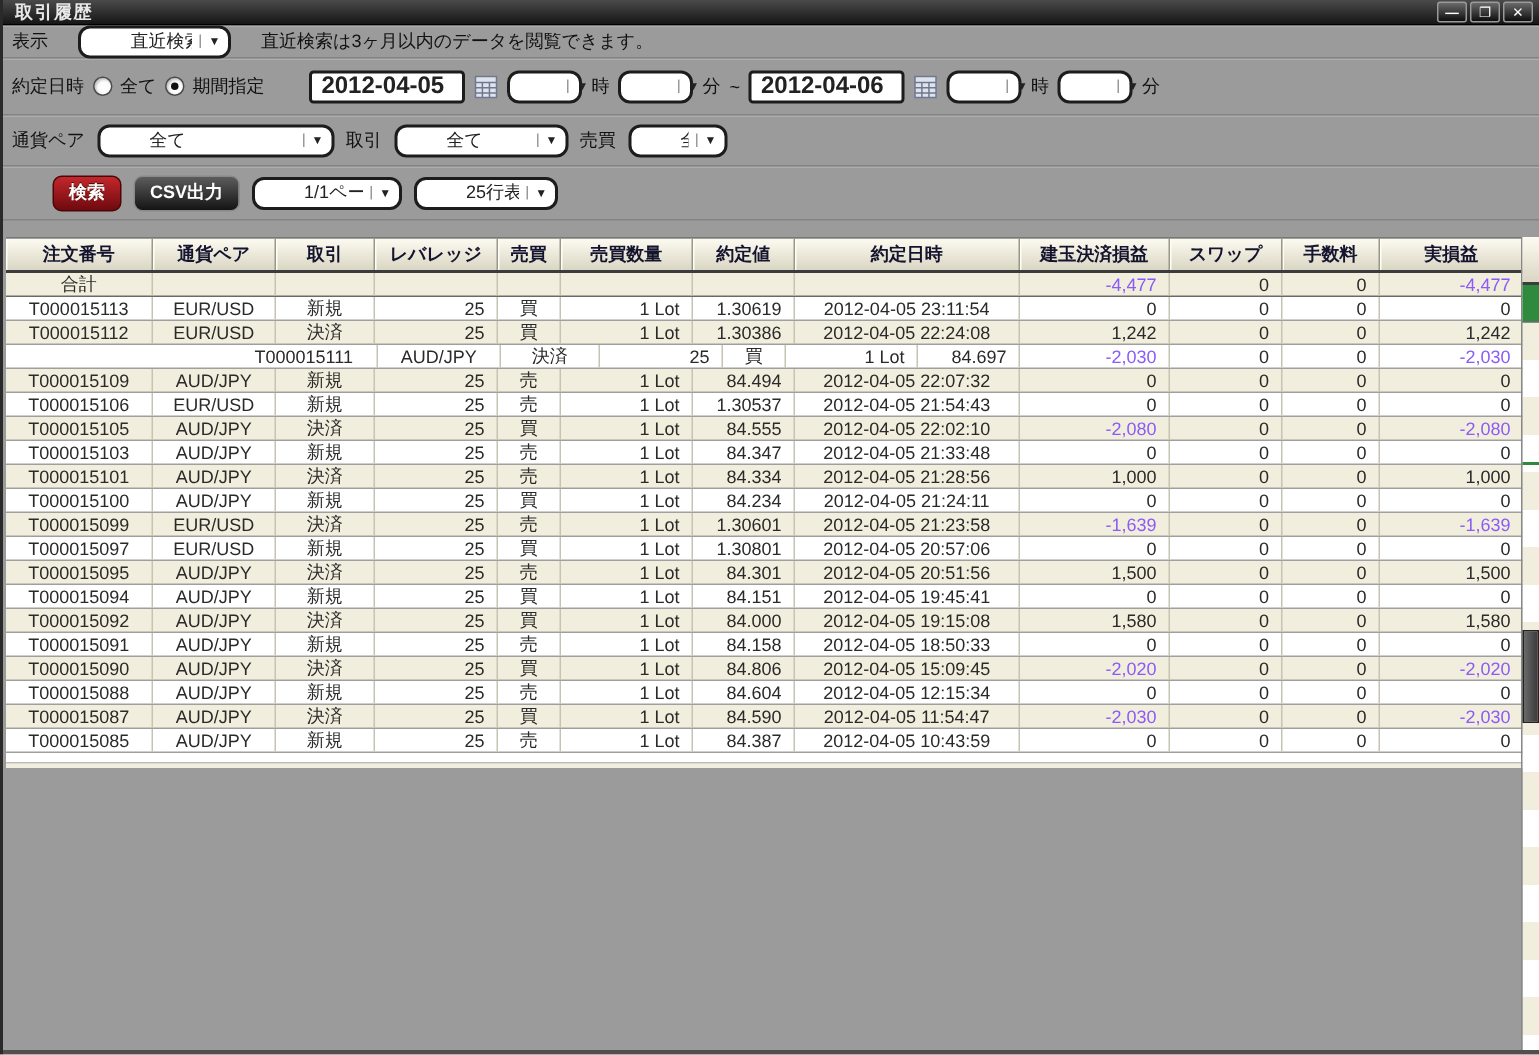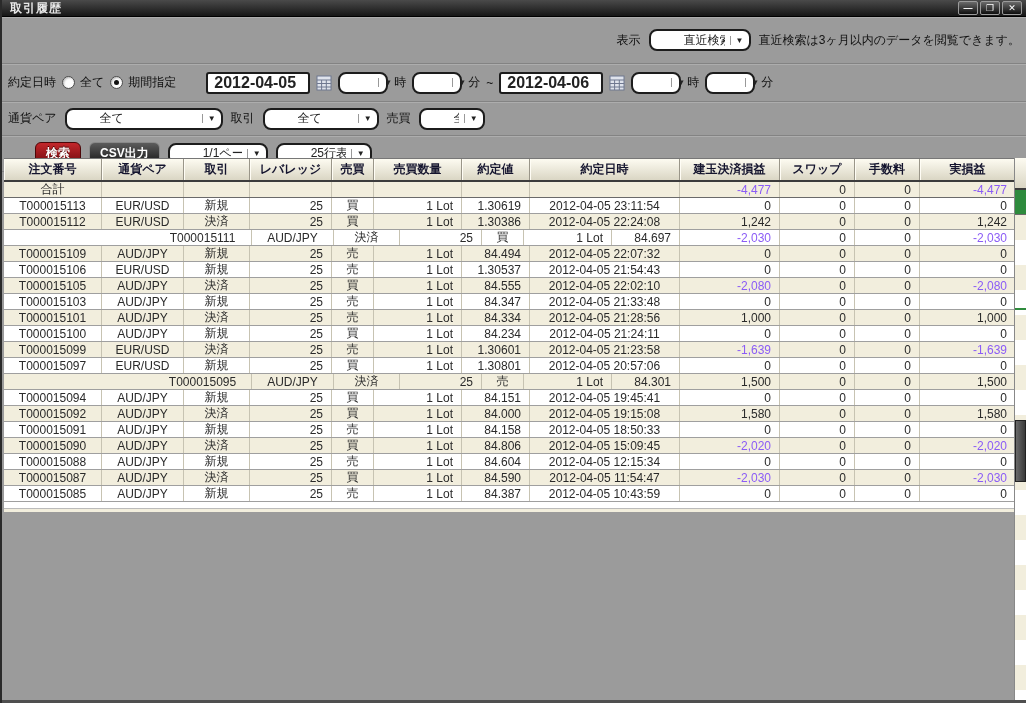--- a/index.html
+++ b/index.html
@@ -9,21 +9,21 @@
   .window { position:relative; width:1026px; height:703px; background:#9b9b9b; border-left:2px solid #2a2a2a; overflow:hidden; }
 
   
   .titlebar { height:17px; background:linear-gradient(#4a4a4a,#161616); border-bottom:1px solid #000; display:flex; align-items:center; padding:0 4px 0 8px;justify-content:flex-end; }
   .title { color:#e8e8e8; font-weight:bold; font-size:12px; letter-spacing:1px; }
   .win-controls { margin-left:auto; display:flex; gap:2px; }
   .win-btn { width:20px; height:14px; background:linear-gradient(#6a6a6a,#0e0e0e); border:1px solid #9a9a9a; border-radius:2px; color:#fff; font-size:9px; line-height:12px; text-align:center; font-weight:bold; cursor:pointer; }
 
   
   .frow { display:flex; align-items:center; padding:0 6px; background:#9b9b9b; border-bottom:1px solid #838383; box-shadow:inset 0 1px 0 #adadad; color:#111; }
-  .frow-display { height:47px; gap:8px;justify-content:flex-end; }
+  .frow-display { height:22px; gap:20px; }
   .frow-date { height:38px; gap:6px; }
   .frow-filters { height:34px; gap:8px; }
   .frow-actions { height:36px; gap:8px;padding-left:33px; }
   .flabel { font-size:12px; color:#111; }
 
   .dd { display:flex; align-items:center; background:#fff; border:2px solid #1c1c1c; border-radius:8px; height:22px; padding:0 5px; cursor:pointer; }
   .dd .val { flex:1; font-size:12px; color:#222; white-space:nowrap; overflow:hidden;margin-left:28px; }
   .dd .arrow { border-left:1px solid #999; padding-left:5px; margin-left:5px; font-size:8px; color:#222; }
 
   .textfield { background:#fff; border:2px solid #1c1c1c; border-radius:3px; height:22px; padding:0 6px; font-size:16px; color:#222; display:flex; align-items:center;font-weight:bold; }
@@ -353,20 +353,21 @@
       <div class="td r c12">0</div>
     </div>
         <div class="tr alt">
       <div class="td c c1">T000015095</div>
       <div class="td c c2">AUD/JPY</div>
       <div class="td c c3">決済</div>
       <div class="td r c4">25</div>
       <div class="td c c5">売</div>
       <div class="td r c6">1 Lot</div>
       <div class="td r c7">84.301</div>
+      <div class="td c c8">2012-04-05 20:51:56</div>
       <div class="td r c9">1,500</div>
       <div class="td r c10">0</div>
       <div class="td r c11">0</div>
       <div class="td r c12">1,500</div>
     </div>
         <div class="tr">
       <div class="td c c1">T000015094</div>
       <div class="td c c2">AUD/JPY</div>
       <div class="td c c3">新規</div>
       <div class="td r c4">25</div>

